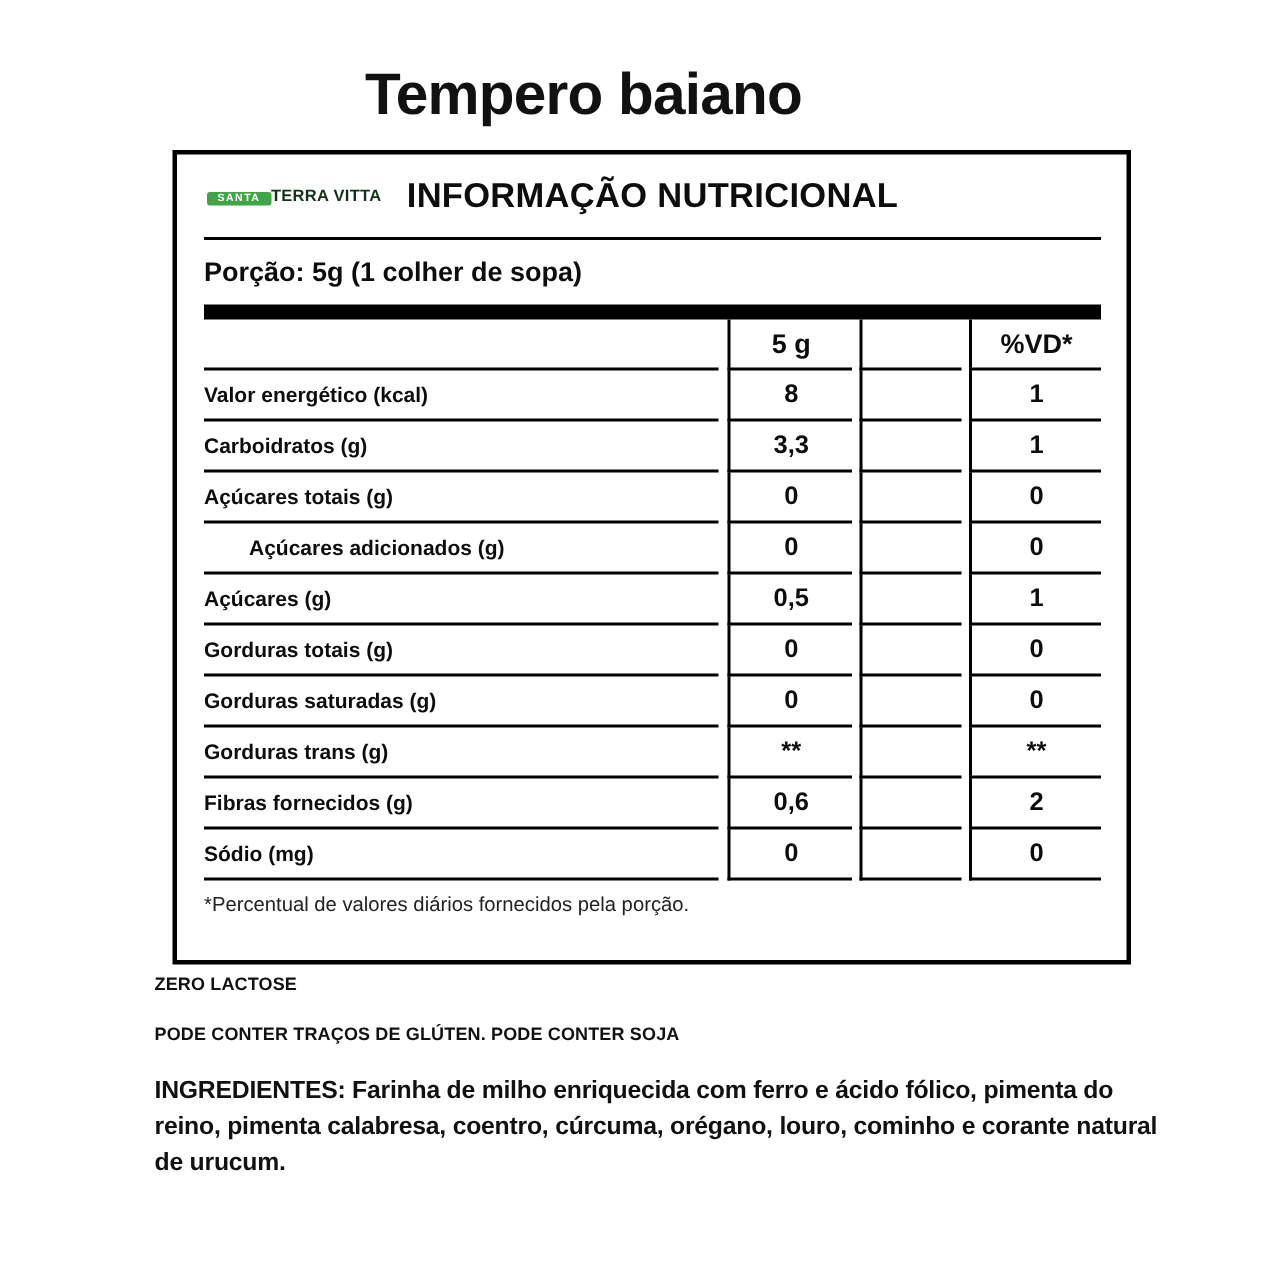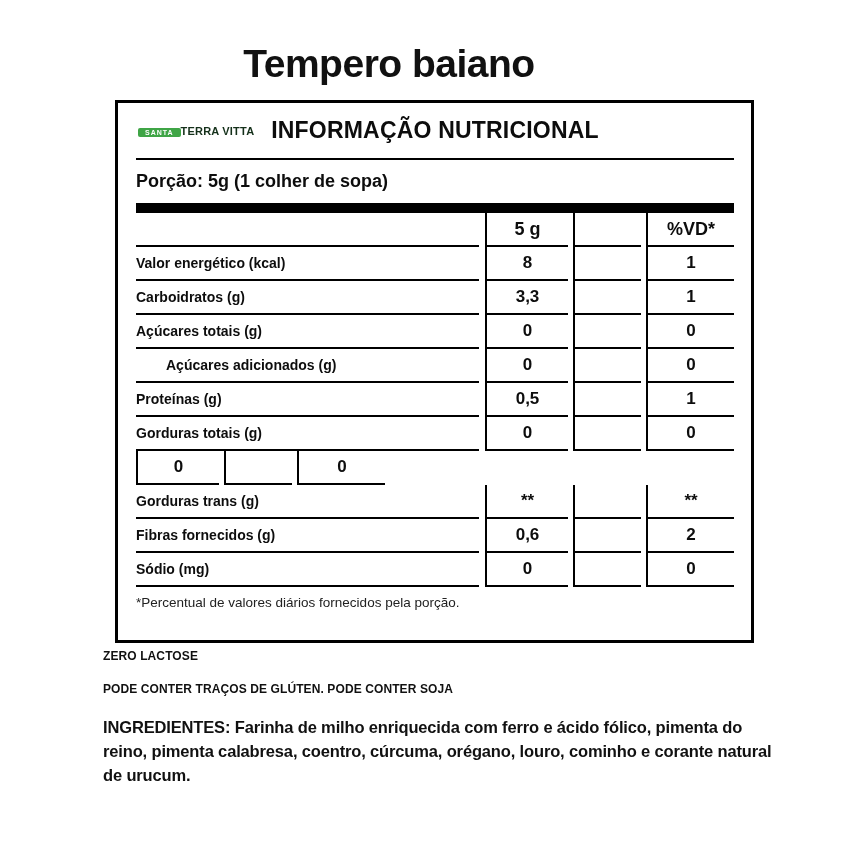--- a/index.html
+++ b/index.html
@@ -208,34 +208,35 @@
       </div>
 
       <div class="n-row">
         <div class="n-label indent">Açúcares adicionados (g)</div>
         <div class="n-cell amount">0</div>
         <div class="n-cell mid"></div>
         <div class="n-cell vd">0</div>
       </div>
 
       <div class="n-row">
-        <div class="n-label">Proteínas (g)</div>
+        <div class="n-label">Açúcares (g)</div>
         <div class="n-cell amount">0,5</div>
         <div class="n-cell mid"></div>
         <div class="n-cell vd">1</div>
       </div>
 
       <div class="n-row">
         <div class="n-label">Gorduras totais (g)</div>
         <div class="n-cell amount">0</div>
         <div class="n-cell mid"></div>
         <div class="n-cell vd">0</div>
       </div>
 
       <div class="n-row">
+        <div class="n-label">Gorduras saturadas (g)</div>
         <div class="n-cell amount">0</div>
         <div class="n-cell mid"></div>
         <div class="n-cell vd">0</div>
       </div>
 
       <div class="n-row">
         <div class="n-label">Gorduras trans (g)</div>
         <div class="n-cell amount">**</div>
         <div class="n-cell mid"></div>
         <div class="n-cell vd">**</div>

